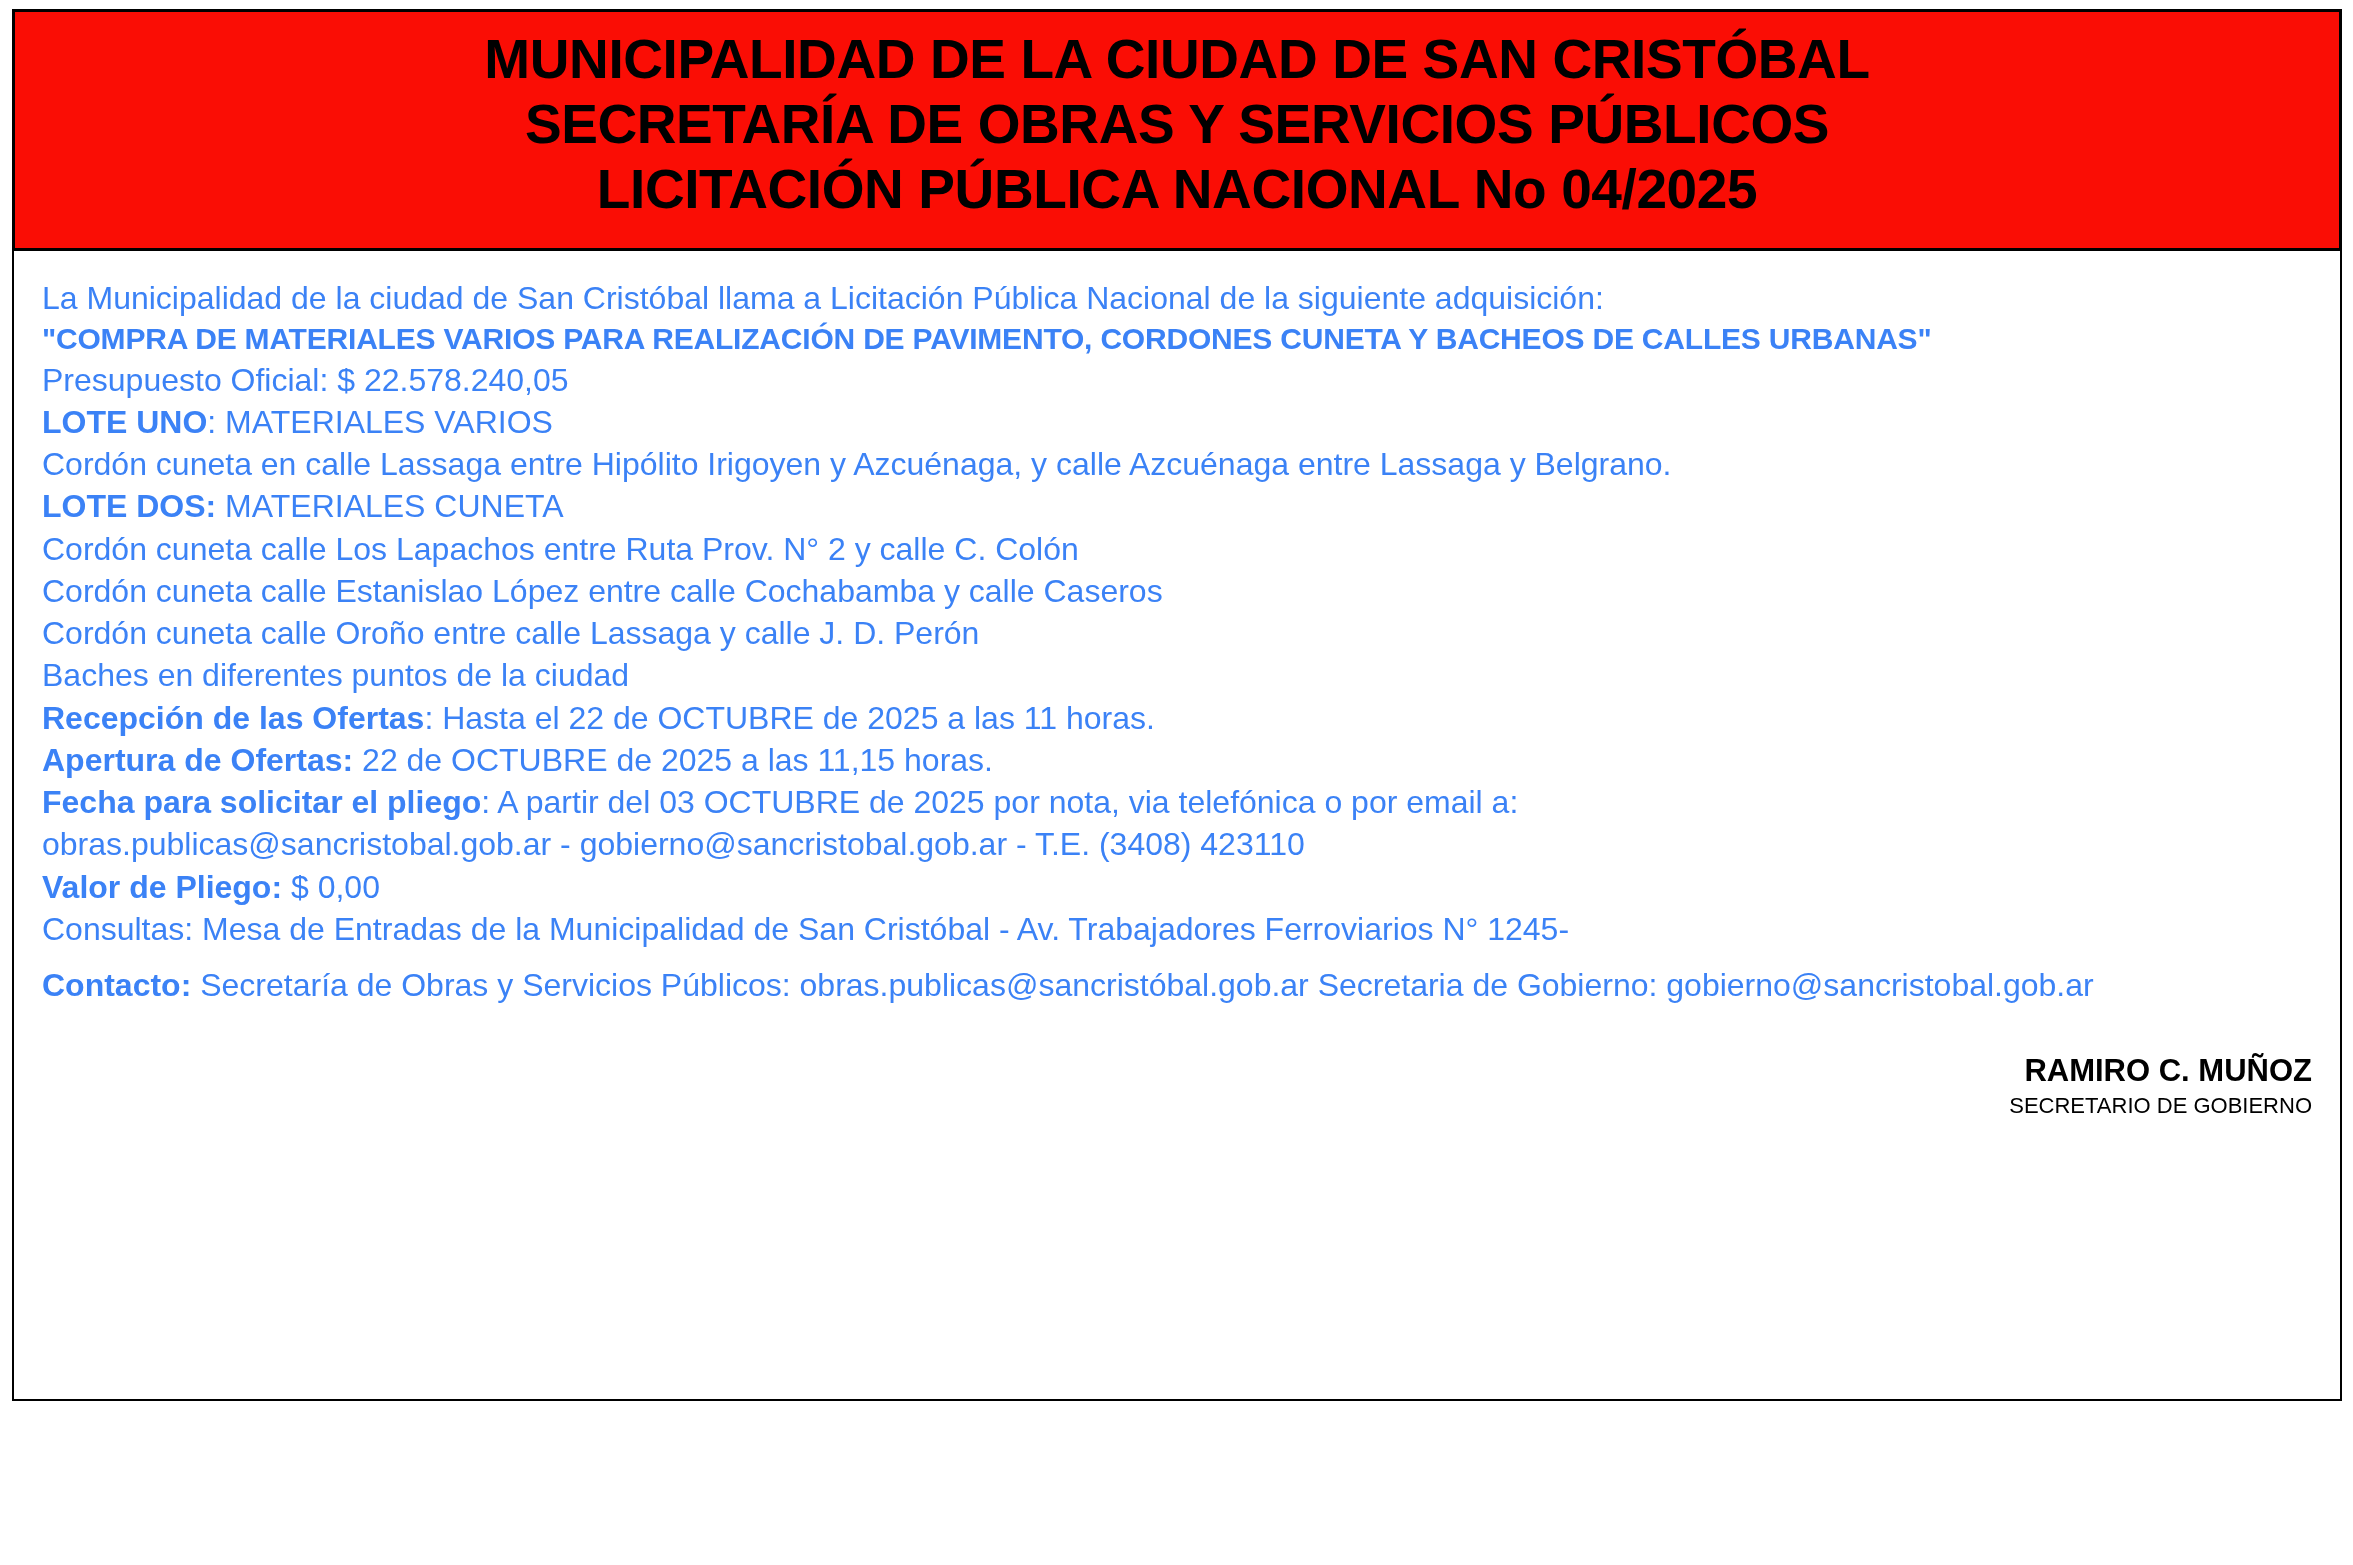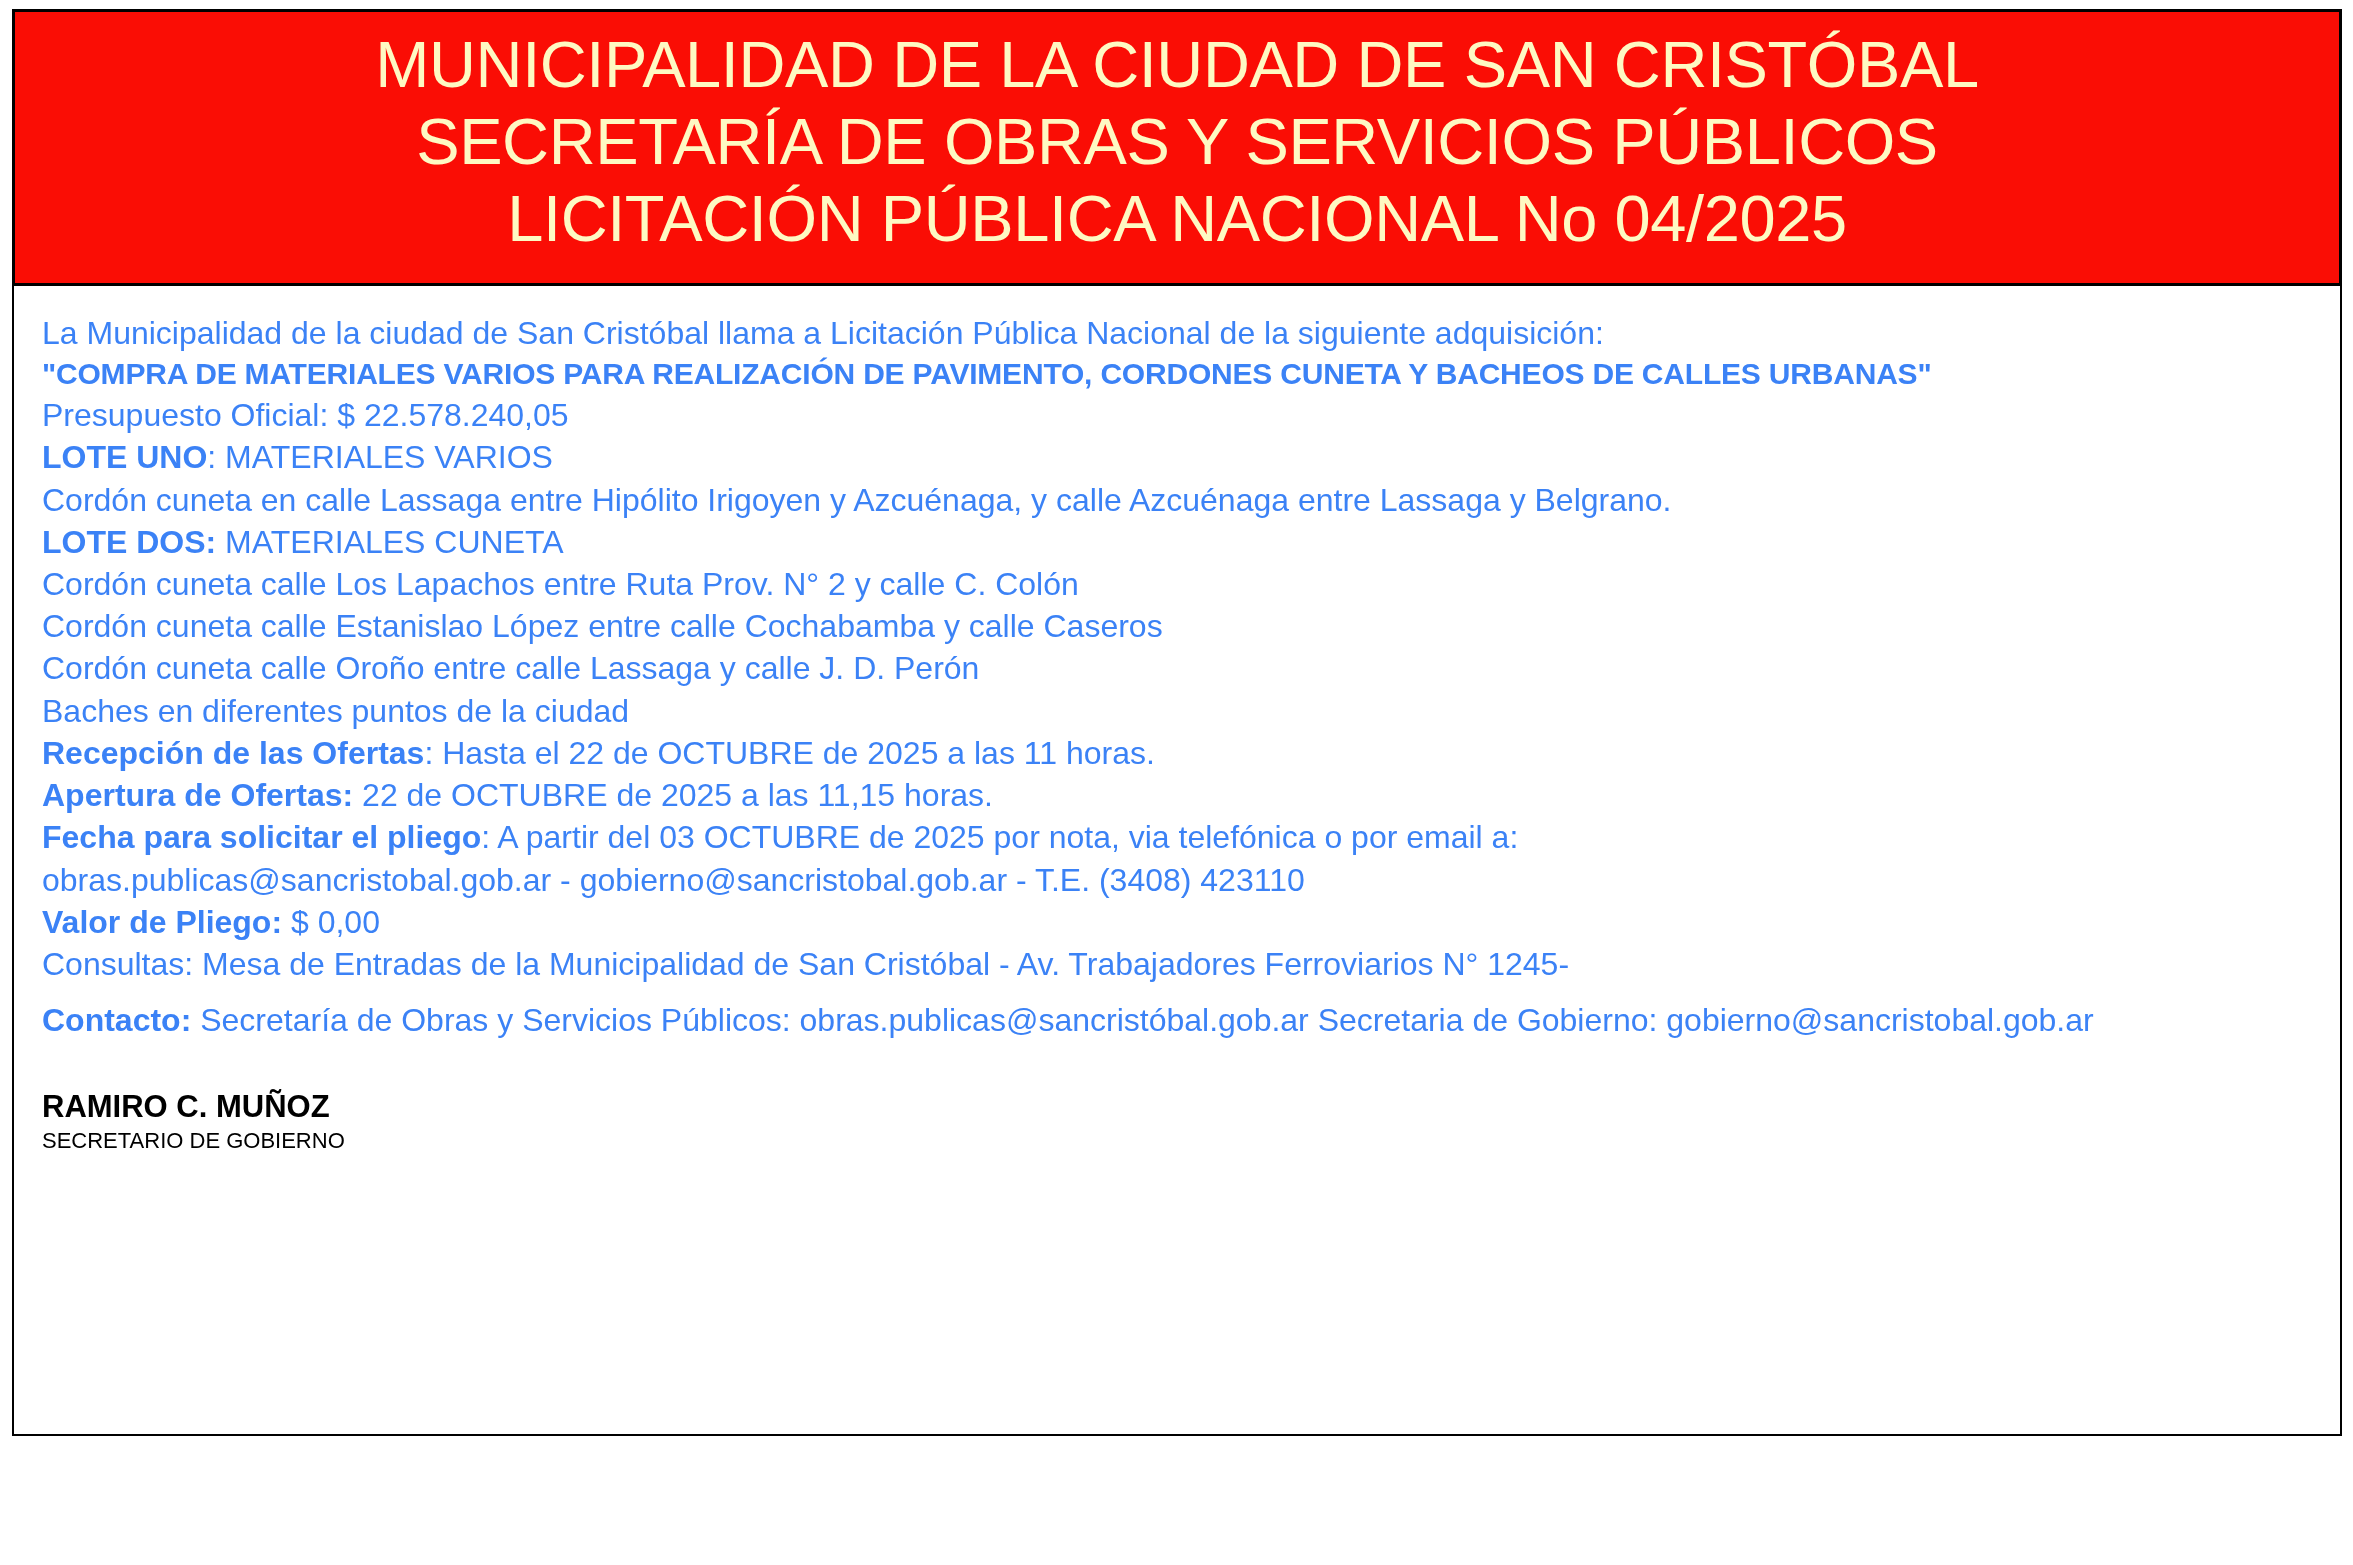--- a/index.html
+++ b/index.html
@@ -19,23 +19,23 @@
     padding: 8.6px 12px 8.6px 12px;
   }
   .header {
     background: #fa0d05;
     border: 3.5px solid #000000;
     box-sizing: border-box;
     padding: 15.6px 17.3px 26px 17.3px;
     text-align: center;
   }
   .header-line {
-    color: #fef9c3;
-    font-weight: normal;
-    font-size: 65px;
+    color: #000000;
+    font-weight: bold;
+    font-size: 55px;
     line-height: 1.18;
     letter-spacing: -0.4px;
     white-space: nowrap;
   }
   .body-box {
     border: 2.6px solid #000000;
     border-top: none;
     box-sizing: border-box;
     padding: 26px 28px 17.3px 28px;
     height: 1150px;
@@ -53,21 +53,21 @@
   .b {
     font-weight: bold;
   }
   .bold-line {
     font-weight: bold;
     font-size: 30px;
     letter-spacing: -0.2px;
   }
   .signature {
     margin-top: 45px;
-    text-align: left;
+    text-align: right;
   }
   .sig-name {
     font-weight: bold;
     font-size: 31px;
     line-height: 1.3;
   }
   .sig-role {
     font-size: 22px;
     line-height: 1.3;
   }

